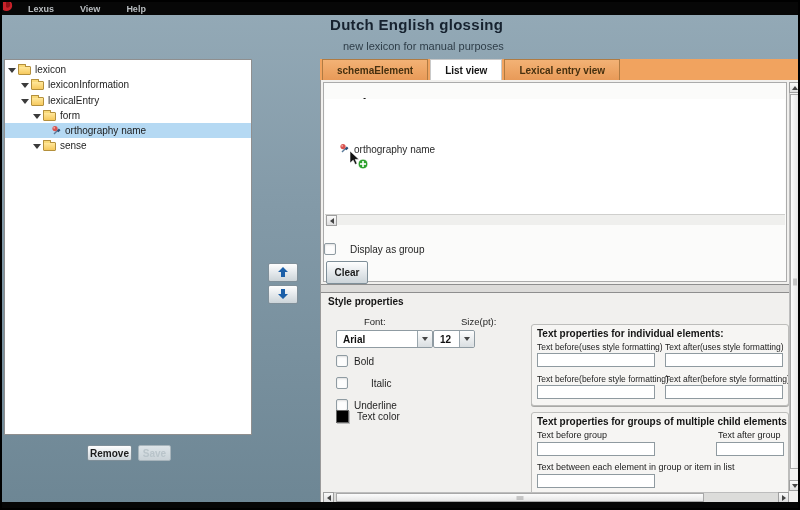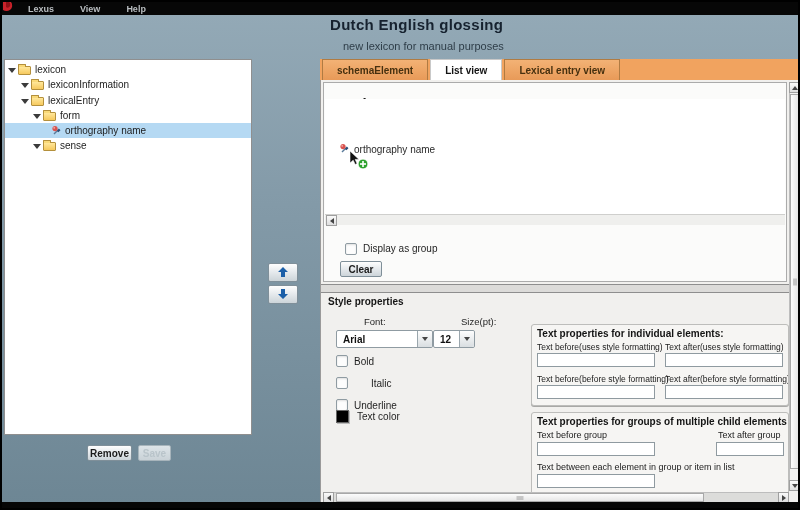--- a/index.html
+++ b/index.html
@@ -36,21 +36,21 @@
   .tab.active{background:#fff;color:#141414;border:1px solid #c9c9c9;border-bottom:none;margin-left:2px;}
   .content{position:absolute;left:0;top:21px;width:100%;height:424px;background:#f1f0ee;border-left:1px solid #9a9a9a;}
   
   .preview-panel{position:absolute;left:2px;top:2px;width:464px;height:200px;background:#fbfbfa;border:1px solid #ababab;}
   .preview-header{position:absolute;left:6px;top:4px;font-size:15px;font-weight:bold;color:#1a1a1a;margin-top:8px;}
   .preview-body{position:absolute;left:1px;top:16px;width:460px;height:115px;background:#fff;}
   .preview-item{position:absolute;left:14px;top:44px;display:flex;align-items:center;font-size:10px;color:#2a2a2a;}
   .preview-item .pin{margin-right:4px;}
   .mini-hscroll{position:absolute;left:1px;top:131px;width:460px;height:11px;background:#efefed;border-top:1px solid #cfcfcd;}
   .sq-btn{position:absolute;width:11px;height:11px;background:linear-gradient(#fafafa,#dedede);border:1px solid #9f9f9f;display:flex;align-items:center;justify-content:center;}
-  .group-row{position:absolute;left:21px;top:160px;display:flex;font-size:10px;color:#1f1f1f;}
+  .group-row{position:absolute;left:0;top:160px;display:flex;align-items:center;font-size:10px;color:#1f1f1f;gap:8px;}
   .cb{width:12px;height:12px;background:#fdfdfd;border:1px solid #8f9ba2;border-radius:2px;box-shadow:inset 0 1px 2px rgba(0,0,0,.12);margin-right:6px;}
   
   .splitter{position:absolute;left:0;top:204px;width:100%;height:9px;background:#dcdbd9;border-top:1px solid #8e8e8e;border-bottom:1px solid #8e8e8e;}
   
   .section-title{position:absolute;font-size:10px;font-weight:bold;color:#161616;}
   .small-label{position:absolute;font-size:9.5px;color:#1f1f1f;white-space:nowrap;margin-left:28px;}
   .combo{position:absolute;height:18px;background:#fff;border:1px solid #8f9ba2;border-radius:2px;display:flex;align-items:center;}
   .combo .val{flex:1;font-size:10px;font-weight:bold;color:#111;padding-left:6px;}
   .combo .dd{width:15px;height:100%;background:linear-gradient(#fdfdfd,#d9dee1);border-left:1px solid #9aa6ad;display:flex;align-items:center;justify-content:center;border-radius:0 2px 2px 0;}
   .cb-row{position:absolute;display:flex;align-items:center;font-size:10px;color:#1f1f1f;}
@@ -185,21 +185,21 @@
         </div>
         <div class="mini-hscroll">
           <span class="sq-btn" style="left:1px;top:0;">
               <span class="tri-left"></span>
             </span>
         </div>
         <div class="group-row">
           <span class="cb"></span>
           <span>Display as group</span>
         </div>
-        <div class="btn" style="left:16px;top:178px;width:42px;height:16px;">Clear</div>
+        <div class="btn" style="left:2px;top:178px;width:42px;height:23px;">Clear</div>
       </div>
 
       <div class="splitter"></div>
 
       <div class="section-title" style="left:7px;top:216px;">Style properties</div>
 
       <div class="small-label" style="left:15px;top:236px;">Font:</div>
       <div class="combo" style="left:15px;top:250px;width:97px;">
         <span class="val">Arial</span>
         <span class="dd">

